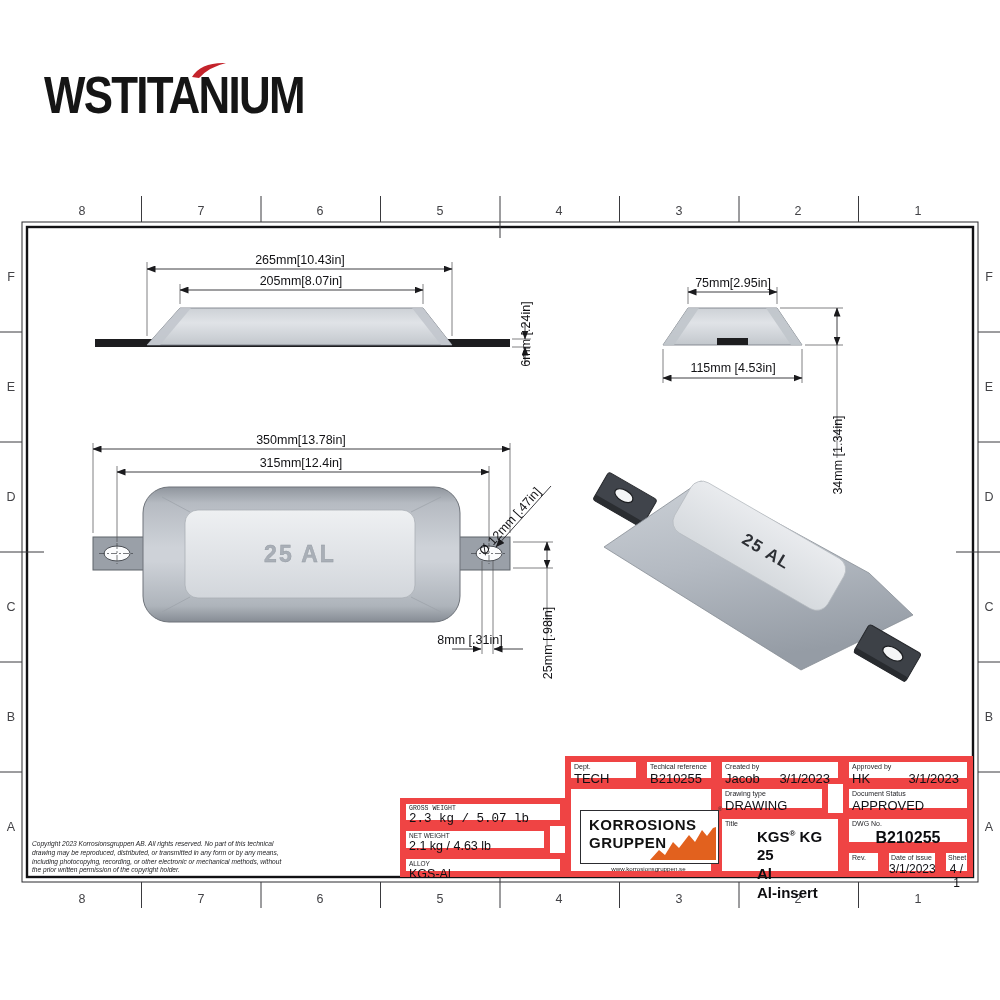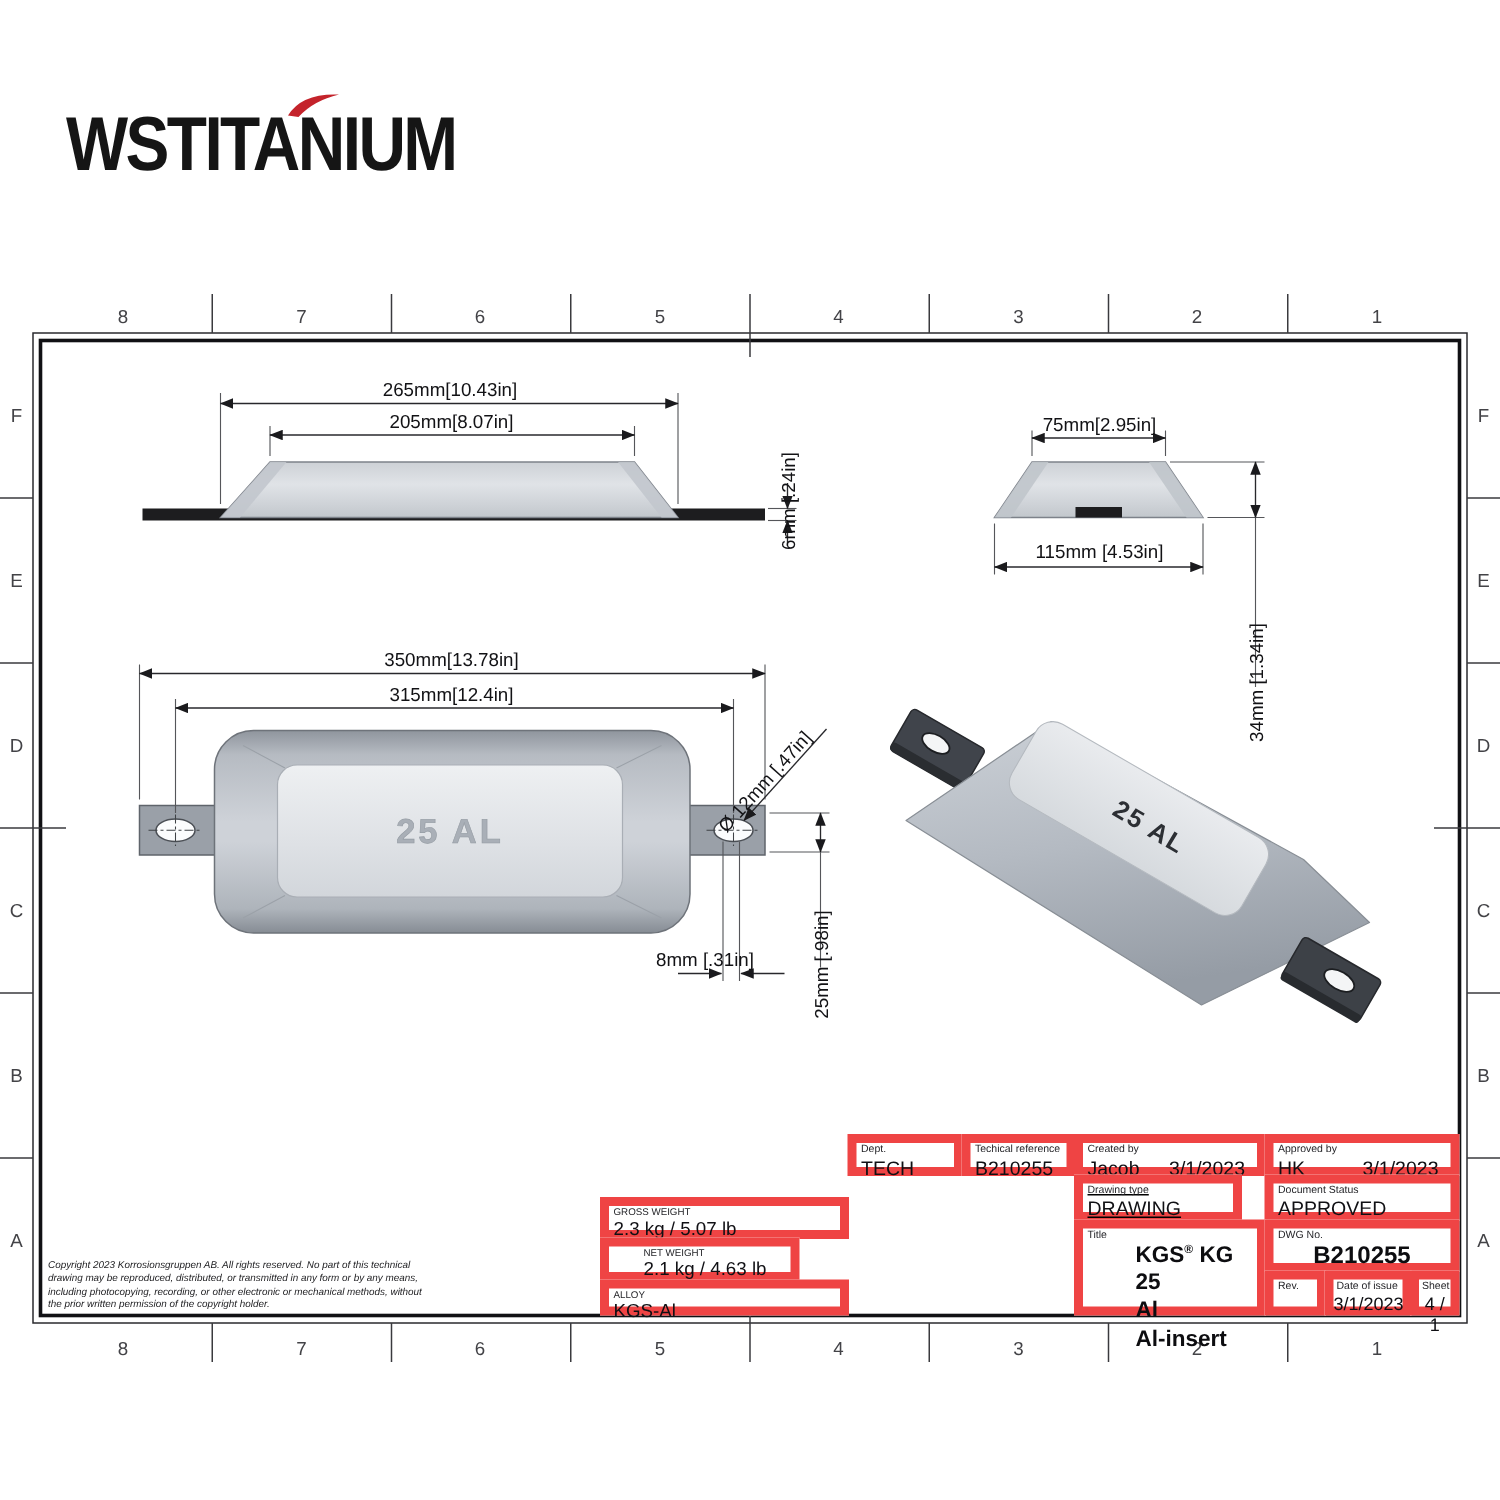--- a/index.html
+++ b/index.html
@@ -242,25 +242,25 @@
         <text class="iso-emboss" x="0" y="5">25 AL</text>
       </g>
       <g transform="translate(888,652) rotate(30)">
         <rect x="-30" y="-15" width="60" height="32" rx="3" fill="#3d4147" stroke="#26282c" stroke-width="1"></rect>
         <rect x="-30" y="12" width="60" height="6" rx="2" fill="#282b2f"></rect>
         <ellipse cx="5" cy="-1" rx="11" ry="6" fill="#f4f5f6" stroke="#1c1e21" stroke-width="1.2"></ellipse>
       </g>
     </g>
   </svg>
 
-  <div class="cell" style="left:400px;top:798px;width:166px;height:28px;">
+  <div class="cell" style="left:400px;top:798px;width:166px;height:28px;font-family:Liberation Mono, monospace;">
     <div class="lab-sm">GROSS WEIGHT</div>
     <div class="val" style="font-size:12.5px">2.3 kg / 5.07 lb</div>
   </div>
-  <div class="cell" style="left:400px;top:825px;width:133px;height:29px;padding-left:20px;">
+  <div class="cell" style="left:400px;top:825px;width:150px;height:29px;">
     <div class="lab-sm">NET WEIGHT</div>
     <div class="val" style="font-size:12.5px">2.1 kg / 4.63 lb</div>
   </div>
   <div class="cell" style="left:400px;top:853px;width:166px;height:24px;">
     <div class="lab-sm">ALLOY</div>
     <div class="val" style="font-size:12.5px">KGS-Al</div>
   </div>
 
   <div class="cell" style="left:565px;top:756px;width:77px;height:28px;">
     <div class="lab">Dept.</div>
@@ -277,21 +277,21 @@
       <span>3/1/2023</span>
     </div>
   </div>
   <div class="cell" style="left:843px;top:756px;width:130px;height:28px;">
     <div class="lab">Approved by</div>
     <div class="val-split">
       <span>HK</span>
       <span>3/1/2023</span>
     </div>
   </div>
-  <div class="cell" style="left:716px;top:783px;width:112px;height:31px;text-decoration:underline;">
+  <div class="cell" style="left:716px;top:783px;width:112px;height:31px;">
     <div class="lab">Drawing type</div>
     <div class="val">DRAWING</div>
   </div>
   <div class="cell" style="left:843px;top:783px;width:130px;height:31px;">
     <div class="lab">Document Status</div>
     <div class="val">APPROVED</div>
   </div>
   <div class="cell" style="left:716px;top:813px;width:128px;height:64px;">
     <div class="lab">Title</div>
     <div class="title-lines">
@@ -310,16 +310,29 @@
   </div>
   <div class="cell" style="left:883px;top:847px;width:58px;height:30px;">
     <div class="lab" style="padding-left:2px">Date of issue</div>
     <div class="val-c">3/1/2023</div>
   </div>
   <div class="cell" style="left:940px;top:847px;width:33px;height:30px;">
     <div class="lab" style="padding-left:2px">Sheet</div>
     <div class="val-c">4 / 1</div>
   </div>
 
+  <div class="cell" style="left:565px;top:783px;width:152px;height:94px;">
+    <div class="kbox" style="left:9px;top:21px;width:137px;height:52px;">
+      <div class="kname">
+        <div>KORROSIONS</div>
+        <div>GRUPPEN</div>
+      </div>
+      <svg width="66" height="34" viewBox="0 0 66 34" style="position:absolute;right:2px;bottom:2px;">
+        <polygon points="0,33 9,23 15,28 23,15 29,21 39,8 45,15 52,3 57,9 63,1 66,0 66,33" fill="#e2611e"></polygon>
+      </svg>
+    </div>
+    <div class="kreg" style="left:147px;top:17px;">®</div>
+    <div class="ksite" style="left:9px;top:76px;width:137px;">www.korrosionsgruppen.se</div>
+  </div>
 
   <div class="copyright">Copyright 2023 Korrosionsgruppen AB. All rights reserved. No part of this technical drawing may be reproduced, distributed, or transmitted in any form or by any means, including photocopying, recording, or other electronic or mechanical methods, without the prior written permission of the copyright holder.</div>
 
 </div>
 
 </body></html>

